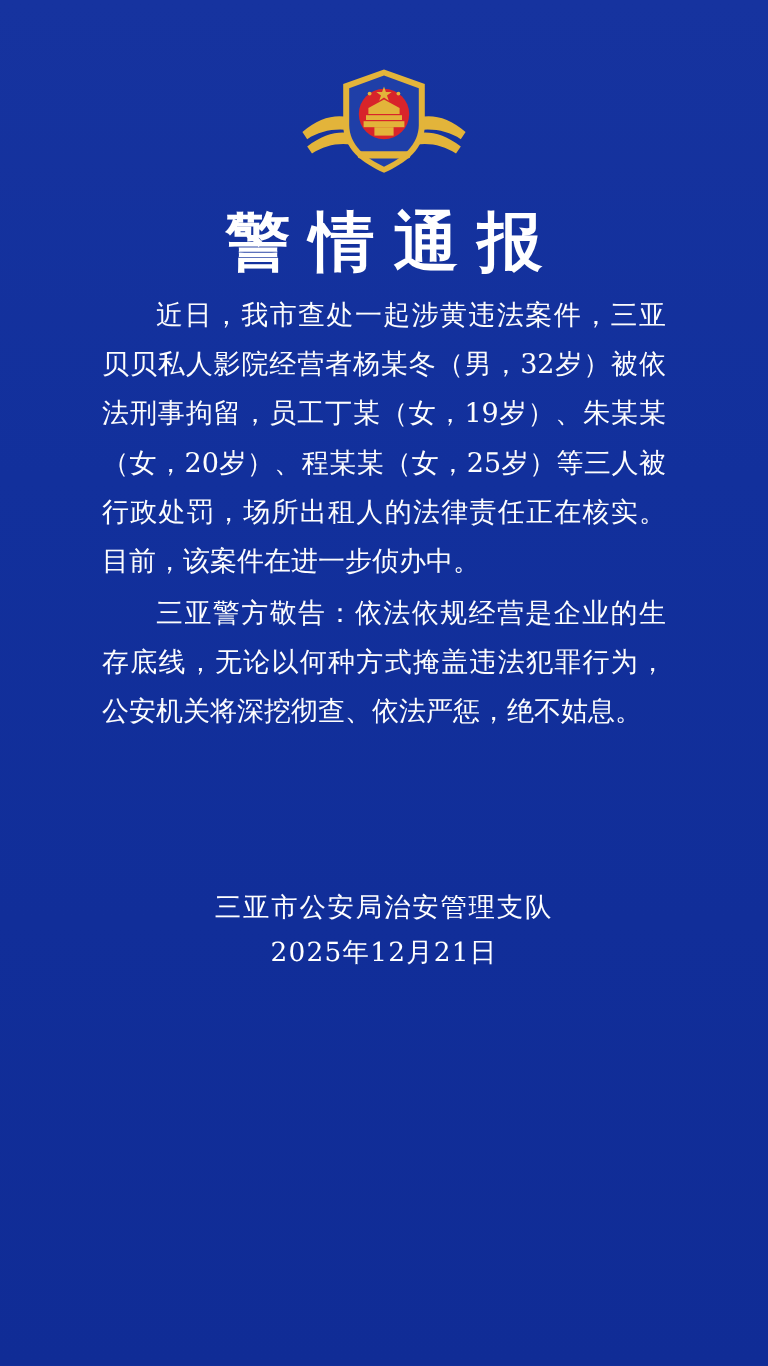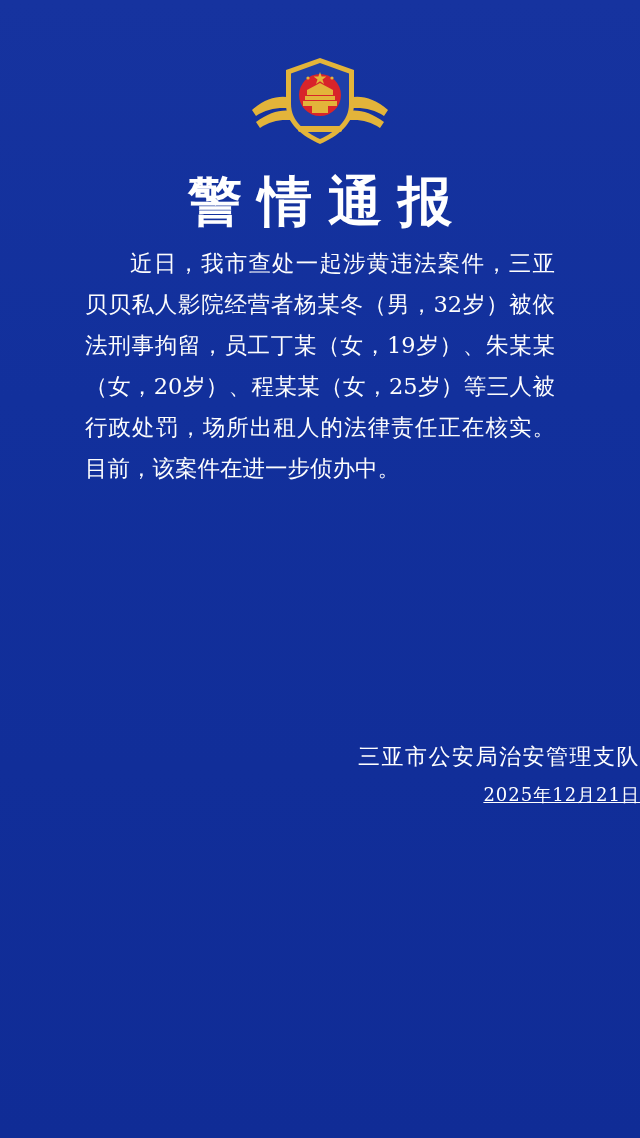--- a/index.html
+++ b/index.html
@@ -64,34 +64,33 @@
     margin: 0 0 2px 0;
     text-indent: 2em;
   }
 
   
   .sign {
     position: absolute;
     left: 0;
     right: 0;
     top: 738px;
-    text-align: right;
+    text-align: center;
   }
   .sign .org {
     font-size: 22px;
     letter-spacing: 1.5px;
     line-height: 38px;
     color: #ffffff;
   }
   .sign .date {
-    font-size: 18px;
+    font-size: 22px;
     letter-spacing: 1px;
     line-height: 38px;
     color: #ffffff;
-    text-decoration: underline;
   }
 </style>
 </head>
 <body>
 
 <div class="poster">
 
   <div class="emblem-wrap">
     <svg viewBox="0 0 140 98" xmlns="http://www.w3.org/2000/svg">
 
@@ -122,20 +121,21 @@
       </g>
 
       <rect x="48" y="74" width="44" height="6" rx="2" fill="#e3b43a"></rect>
     </svg>
   </div>
 
   <div class="title">警情通报</div>
 
   <div class="body-text">
     <p>近日，我市查处一起涉黄违法案件，三亚贝贝私人影院经营者杨某冬（男，32岁）被依法刑事拘留，员工丁某（女，19岁）、朱某某（女，20岁）、程某某（女，25岁）等三人被行政处罚，场所出租人的法律责任正在核实。目前，该案件在进一步侦办中。</p>
+    <p>三亚警方敬告：依法依规经营是企业的生存底线，无论以何种方式掩盖违法犯罪行为，公安机关将深挖彻查、依法严惩，绝不姑息。</p>
   </div>
 
   <div class="sign">
     <div class="org">三亚市公安局治安管理支队</div>
     <div class="date">2025年12月21日</div>
   </div>
 
 </div>
 
 </body></html>

